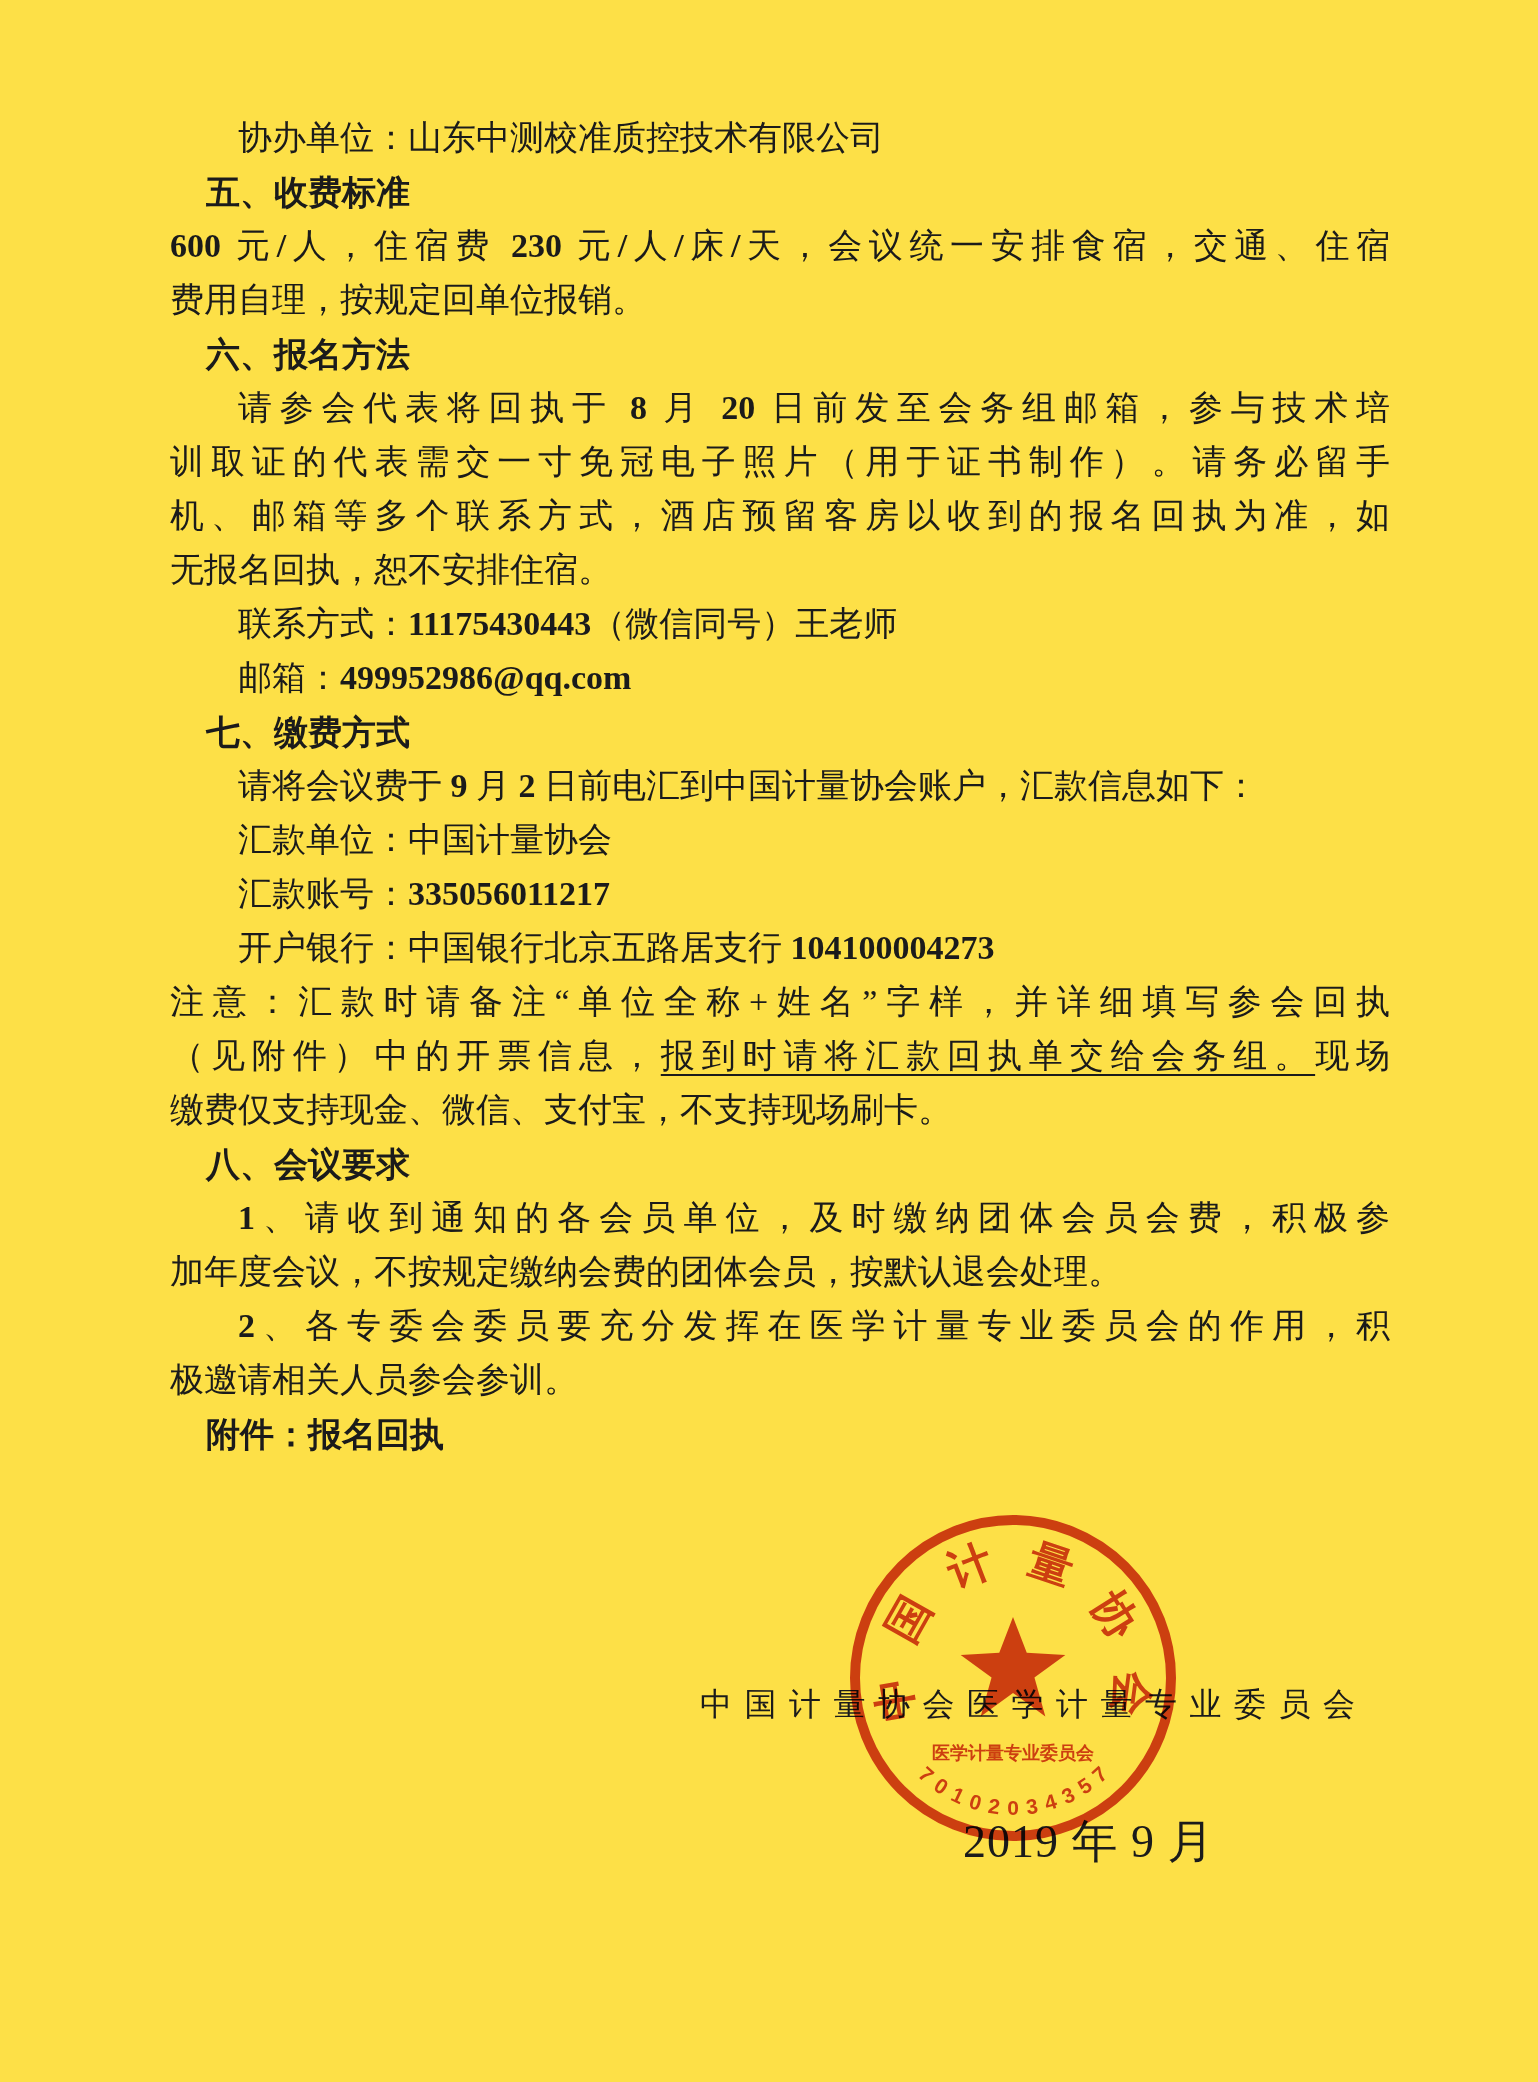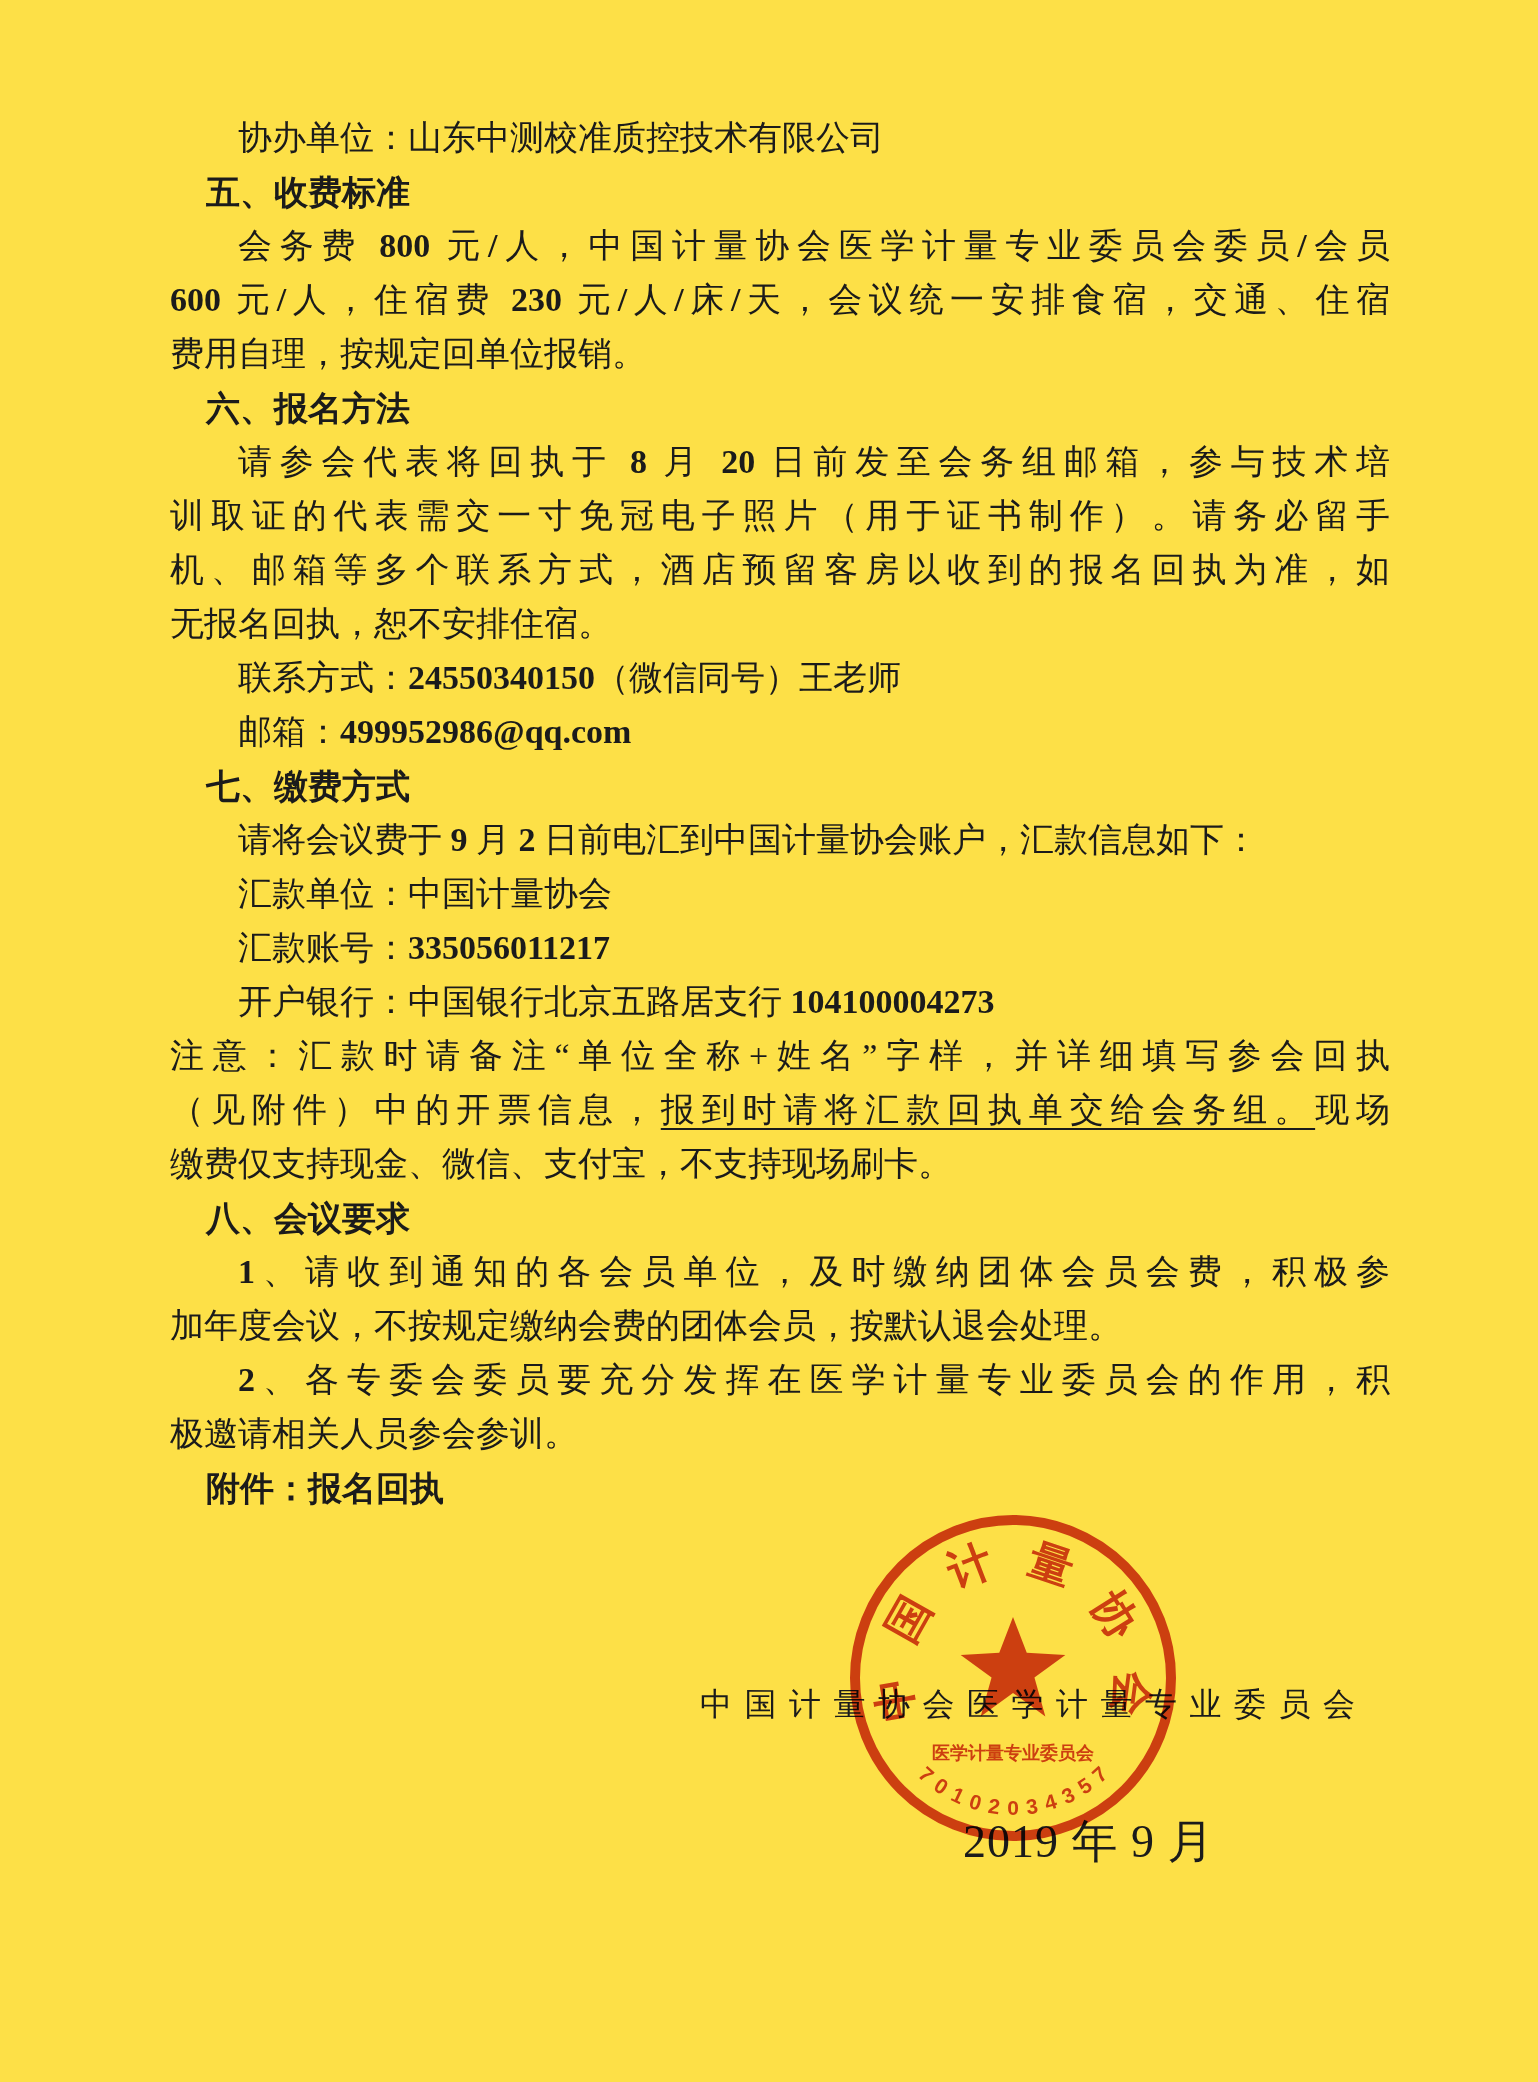--- a/index.html
+++ b/index.html
@@ -72,29 +72,28 @@
   .s9{transform:rotate(-33.6deg) translateY(130px);}
   .s10{transform:rotate(-42deg)  translateY(130px);}
 </style>
 </head>
 <body>
 
 <div class="page">
   <div class="content">
     <div class="line indent">协办单位：山东中测校准质控技术有限公司</div>
     <div class="line heading">五、收费标准</div>
-    <div class="line indent justify autodigit">会务费 <b class="num">800</b> 元<b class="num">/</b>人，中国计量协会医学计量专业委员会委员<b class="num">/</b>会员</div>
     <div class="line justify autodigit"><b class="num">600</b> 元<b class="num">/</b>人，住宿费 <b class="num">230</b> 元<b class="num">/</b>人<b class="num">/</b>床<b class="num">/</b>天，会议统一安排食宿，交通、住宿</div>
     <div class="line">费用自理，按规定回单位报销。</div>
     <div class="line heading">六、报名方法</div>
     <div class="line indent justify autodigit">请参会代表将回执于 <b class="num">8</b> 月 <b class="num">20</b> 日前发至会务组邮箱，参与技术培</div>
     <div class="line justify">训取证的代表需交一寸免冠电子照片（用于证书制作）。请务必留手</div>
     <div class="line justify">机、邮箱等多个联系方式，酒店预留客房以收到的报名回执为准，如</div>
     <div class="line">无报名回执，恕不安排住宿。</div>
-    <div class="line indent autodigit">联系方式：<b class="num">24550340150</b>（微信同号）王老师</div>
+    <div class="line indent autodigit">联系方式：<b class="num">11175430443</b>（微信同号）王老师</div>
     <div class="line indent autodigit">邮箱：<b class="num">499952986@qq.com</b></div>
     <div class="line heading">七、缴费方式</div>
     <div class="line indent autodigit">请将会议费于 <b class="num">9</b> 月 <b class="num">2</b> 日前电汇到中国计量协会账户，汇款信息如下：</div>
     <div class="line indent">汇款单位：中国计量协会</div>
     <div class="line indent autodigit">汇款账号：<b class="num">335056011217</b></div>
     <div class="line indent autodigit">开户银行：中国银行北京五路居支行 <b class="num">104100004273</b></div>
     <div class="line justify autodigit">注意：汇款时请备注“单位全称+姓名”字样，并详细填写参会回执</div>
     <div class="line justify"><span>（见附件）中的开票信息，</span><span class="ul">报到时请将汇款回执单交给会务组。</span><span>现场</span></div>
     <div class="line">缴费仅支持现金、微信、支付宝，不支持现场刷卡。</div>
     <div class="line heading">八、会议要求</div>

